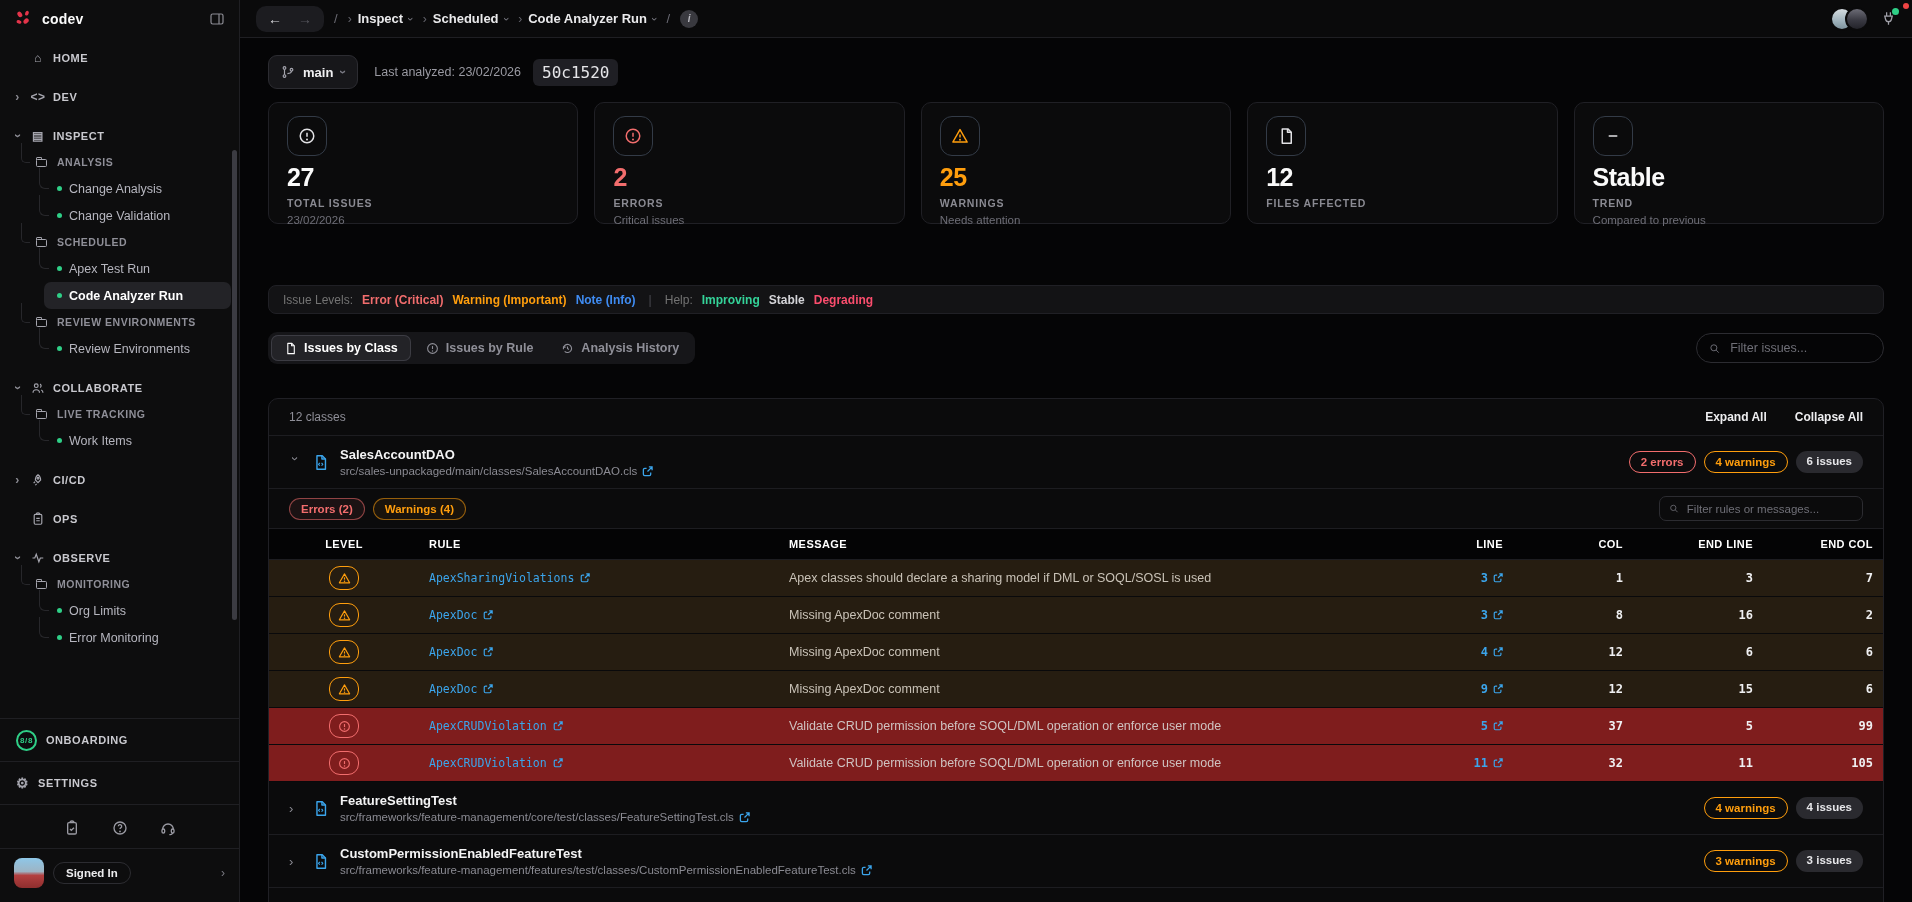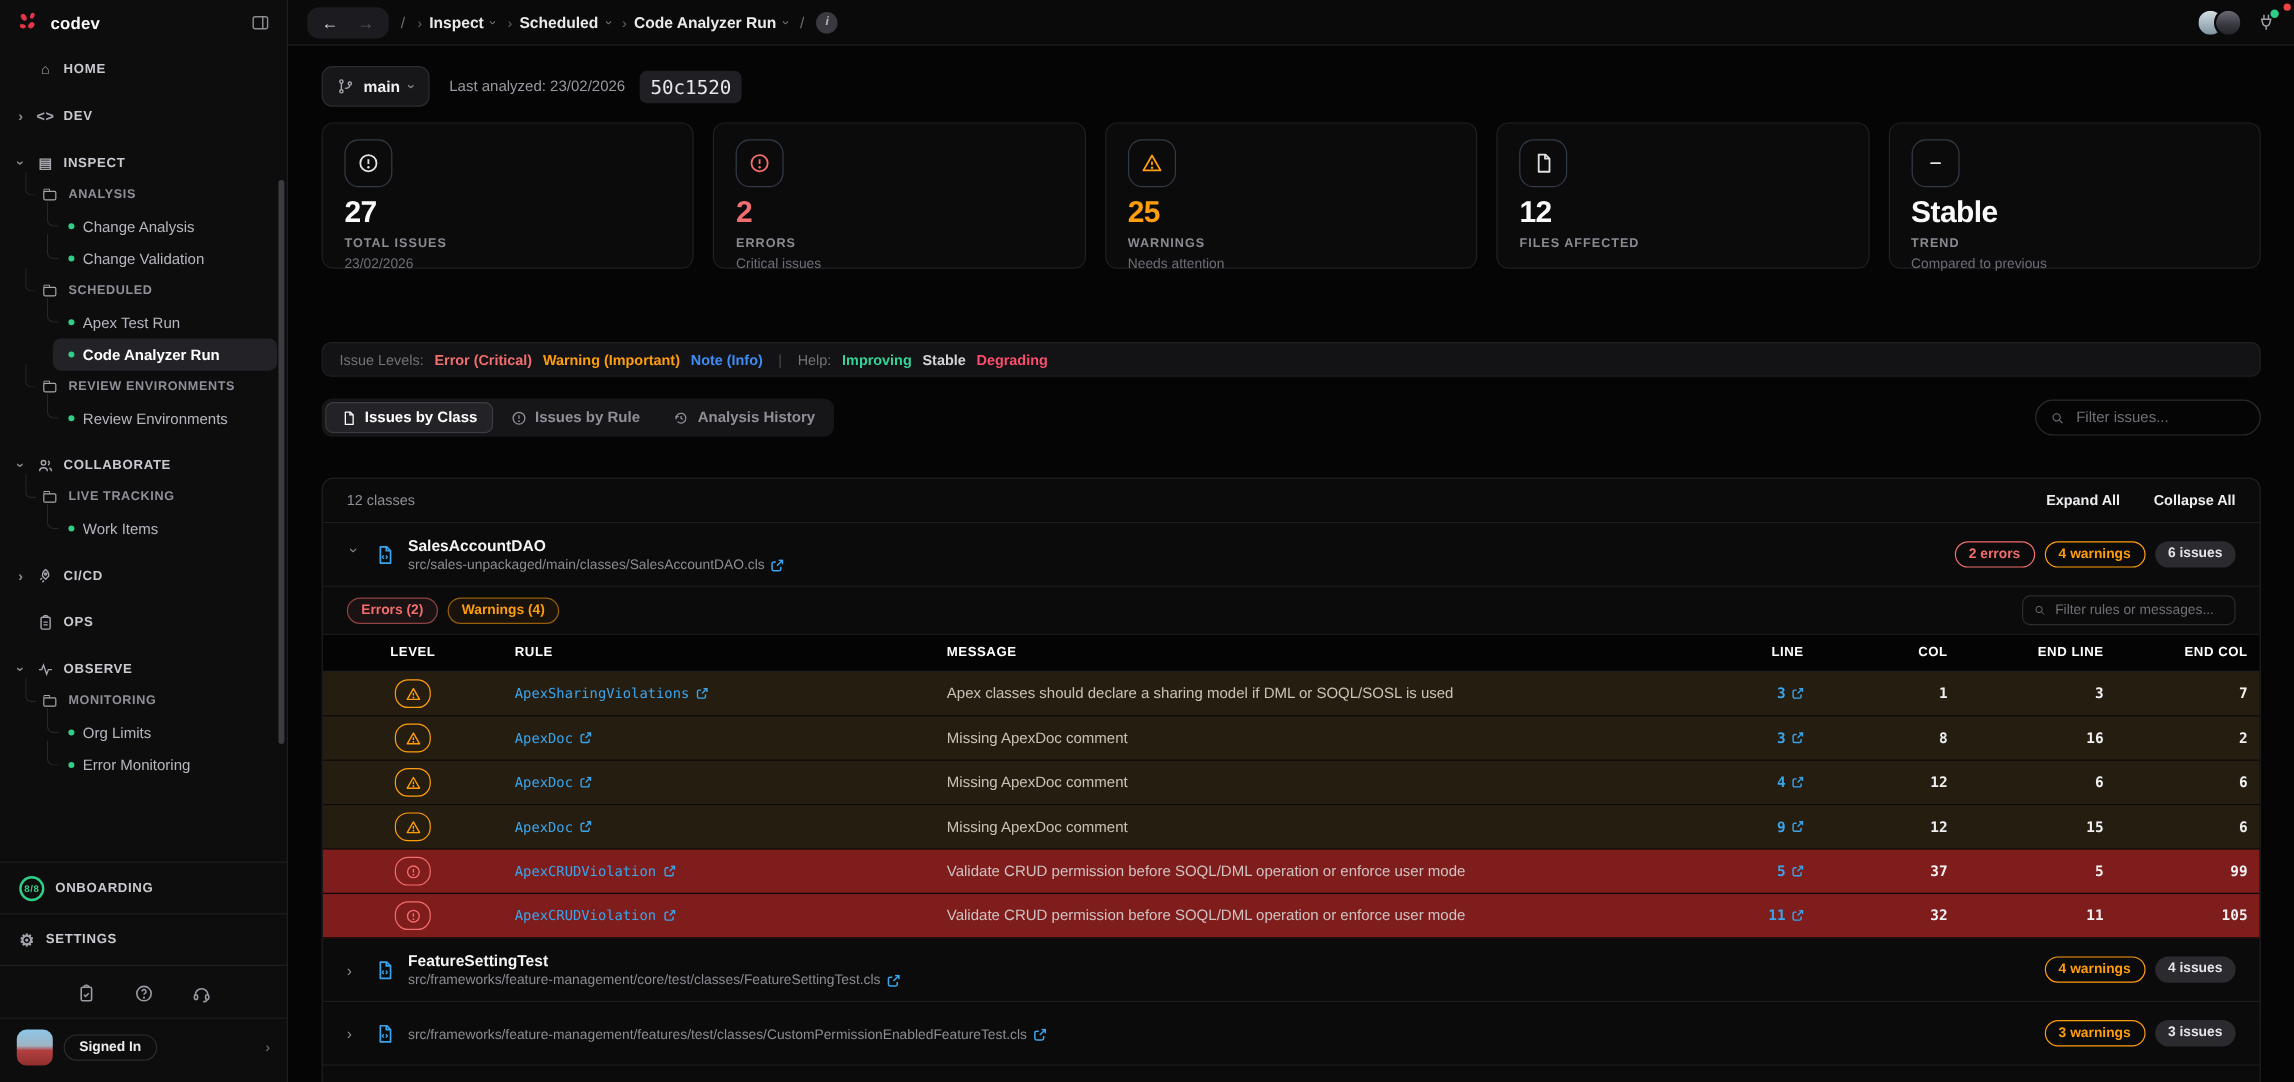--- a/index.html
+++ b/index.html
@@ -178,21 +178,21 @@
   .badge[data-style="warning"]{color:var(--warning);border:1px solid var(--warning)}
   .badge[data-style="neutral"]{color:#e6e6e9;background:#2a2a2f}
   .class-details{display:none}
   .class-block[data-expanded="true"] .class-details{display:block}
   .details-bar{display:flex;align-items:center;padding:7px 20px;gap:8px}
   .fpills{display:flex;gap:8px}
   .fpill{border-radius:999px;padding:4px 11px;font-size:11.5px;font-weight:700;cursor:pointer}
   .fpill[data-style="error"]{color:var(--error);border:1px solid rgba(242,109,109,.55);background:rgba(242,109,109,.07)}
   .fpill[data-style="warning"]{color:var(--warning);border:1px solid rgba(255,158,13,.55);background:rgba(255,158,13,.06)}
   .mini-search{margin-left:auto;display:flex;align-items:center;gap:6px;border:1px solid #2c2c31;
-      border-radius:7px;height:25px;padding:0 9px;width:178px;color:#6f6f77;box-sizing:border-box}
+      border-radius:7px;height:25px;padding:0 9px;width:204px;color:#6f6f77;box-sizing:border-box}
   .mini-search input{font-size:11.5px}
   .ihead,.irow{display:grid;grid-template-columns:150px 360px 1fr 120px 120px 130px 120px;align-items:center}
   .ihead{height:30px;background:#040405;border-bottom:1px solid #1d1d21;border-top:1px solid #1d1d21}
   .hcell{font-size:11px;font-weight:800;color:#fff;letter-spacing:.04em;padding:0 10px}
   .hcell.c-level{text-align:center}
   .hcell.num{text-align:right}
   .irow{height:36px;border-bottom:1px solid #09090b}
   .irow[data-level="warning"]{background:#261d11}
   .irow[data-level="error"]{background:#7f1d1d}
   .lvl-badge{justify-self:center;width:30px;height:24px;border:1.4px solid currentColor;border-radius:11px;
@@ -927,20 +927,21 @@
             </div>
             <div class="class-block">
               <div class="class-row">
                 <span class="class-chev">›</span>
                 <svg class="class-file-ic" width="17" height="17" viewBox="0 0 24 24" fill="none" stroke="currentColor" stroke-width="2" stroke-linejoin="round">
                   <path d="M7 2.5h7.5L19 7v14.5H7z"></path>
                   <path d="M14 2.5V7h5"></path>
                   <path d="M11 12.5l-1.7 2 1.7 2M13.5 12.5l1.7 2-1.7 2" stroke-width="1.6"></path>
                 </svg>
                 <div>
+                  <div class="class-name">CustomPermissionEnabledFeatureTest</div>
                   <div class="class-path">
                     <span>src/frameworks/feature-management/features/test/classes/CustomPermissionEnabledFeatureTest.cls</span>
                     <svg class="ext-ic" width="11" height="11" viewBox="0 0 12 12" fill="none" stroke="currentColor" stroke-width="1.4">
                       <path d="M5 2.5H3A1.5 1.5 0 0 0 1.5 4v5A1.5 1.5 0 0 0 3 10.5h5A1.5 1.5 0 0 0 9.5 9V7"></path>
                       <path d="M7.5 1h3.5v3.5M10.8 1.2 6 6"></path>
                     </svg>
                   </div>
                 </div>
                 <div class="badges">
 

